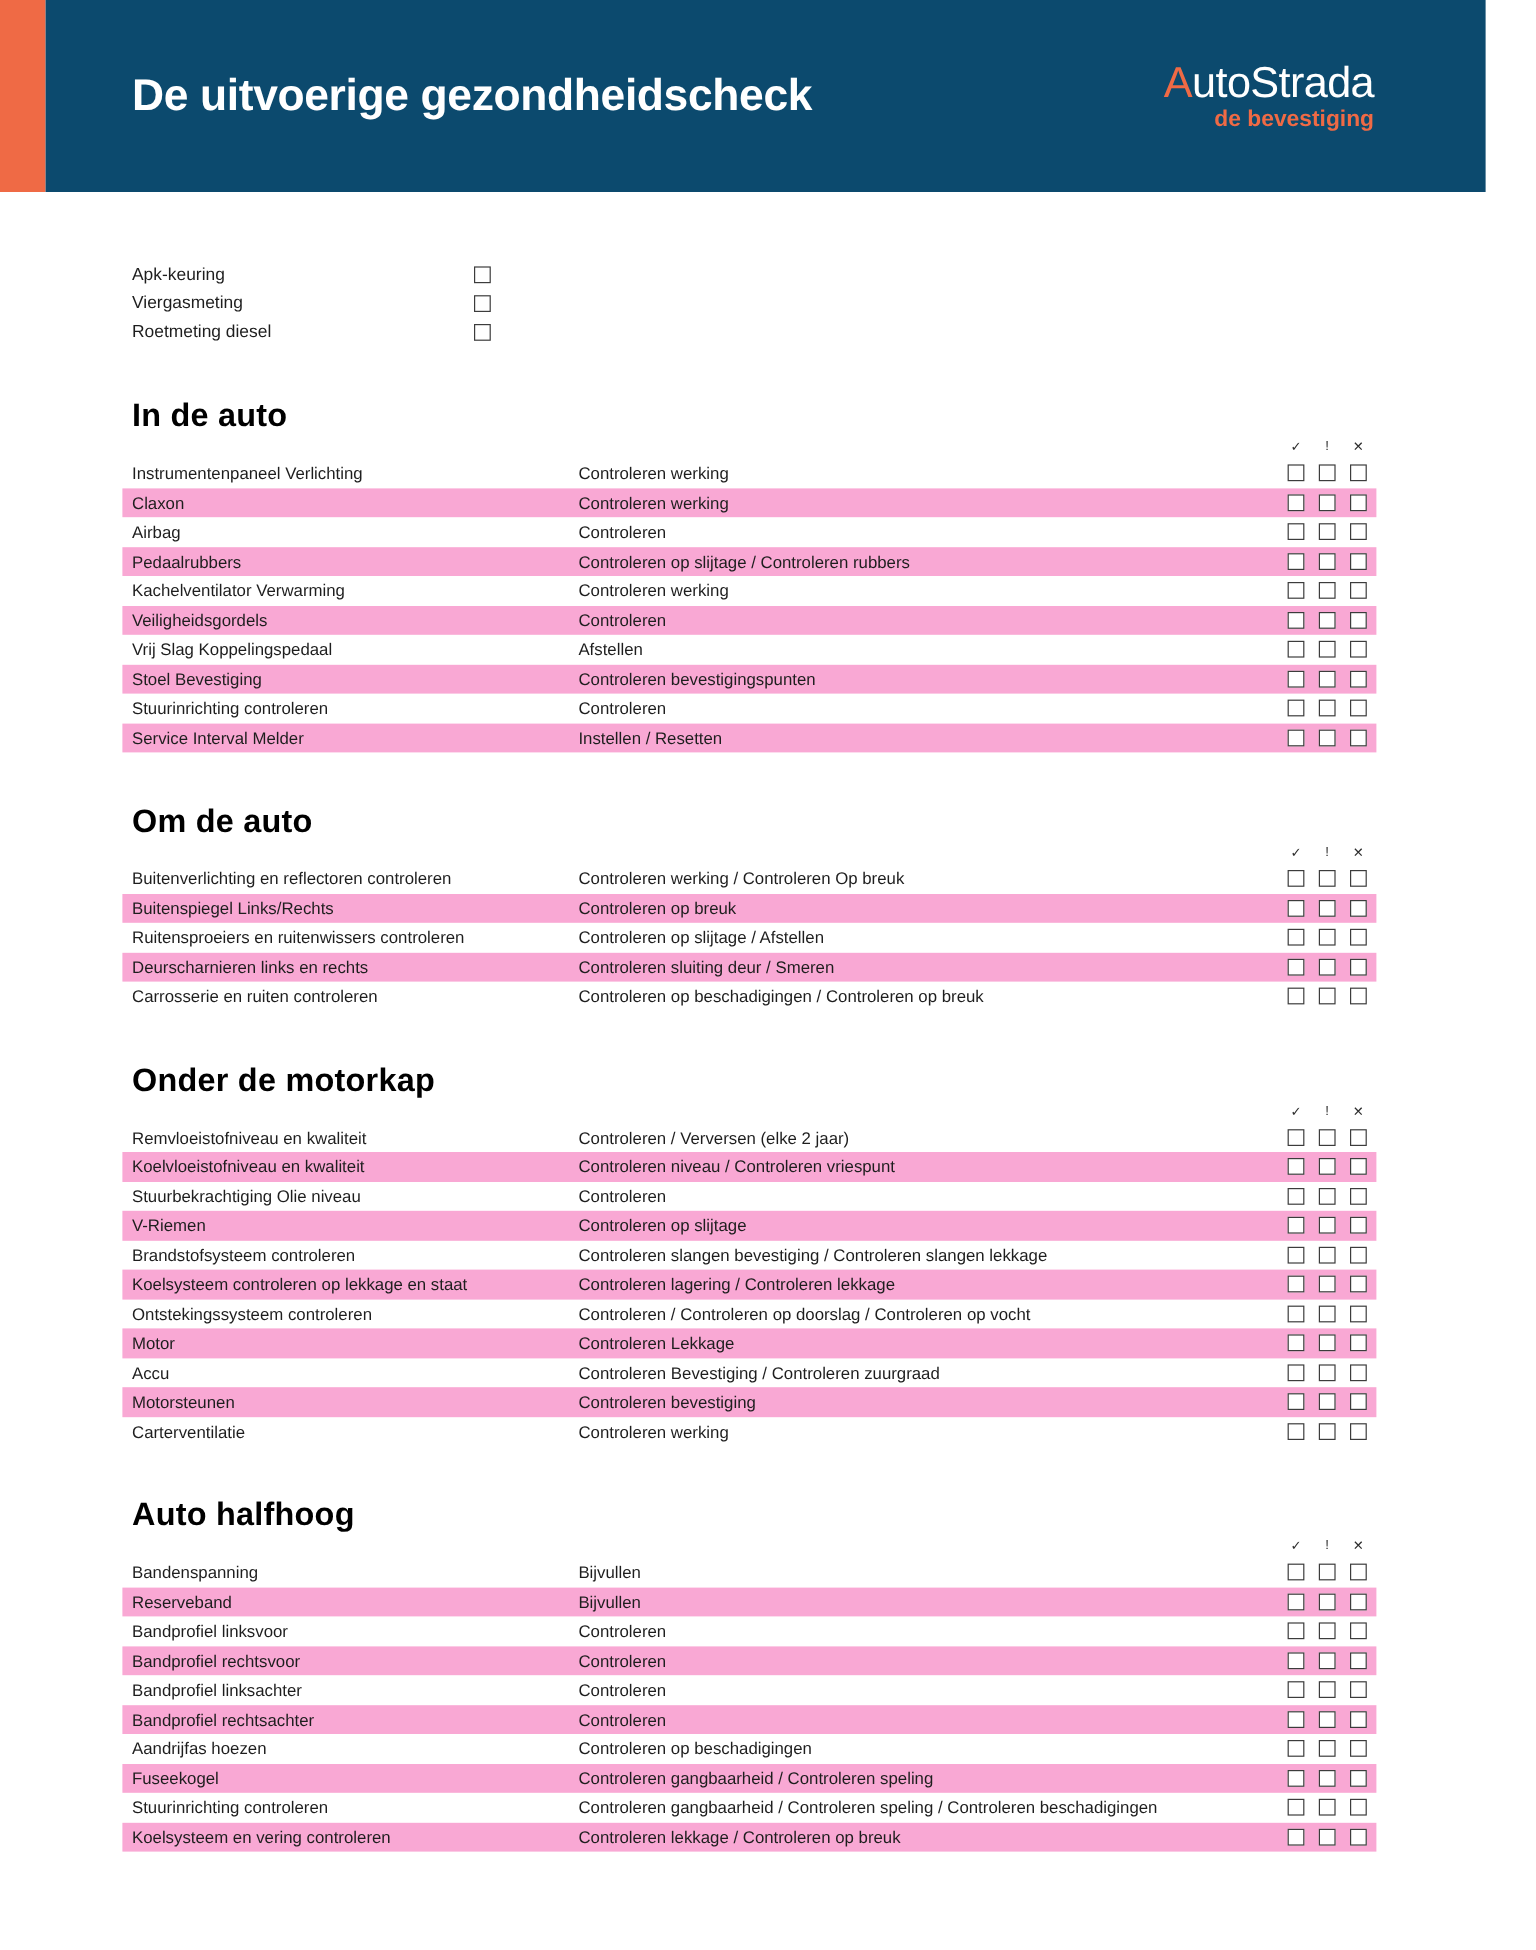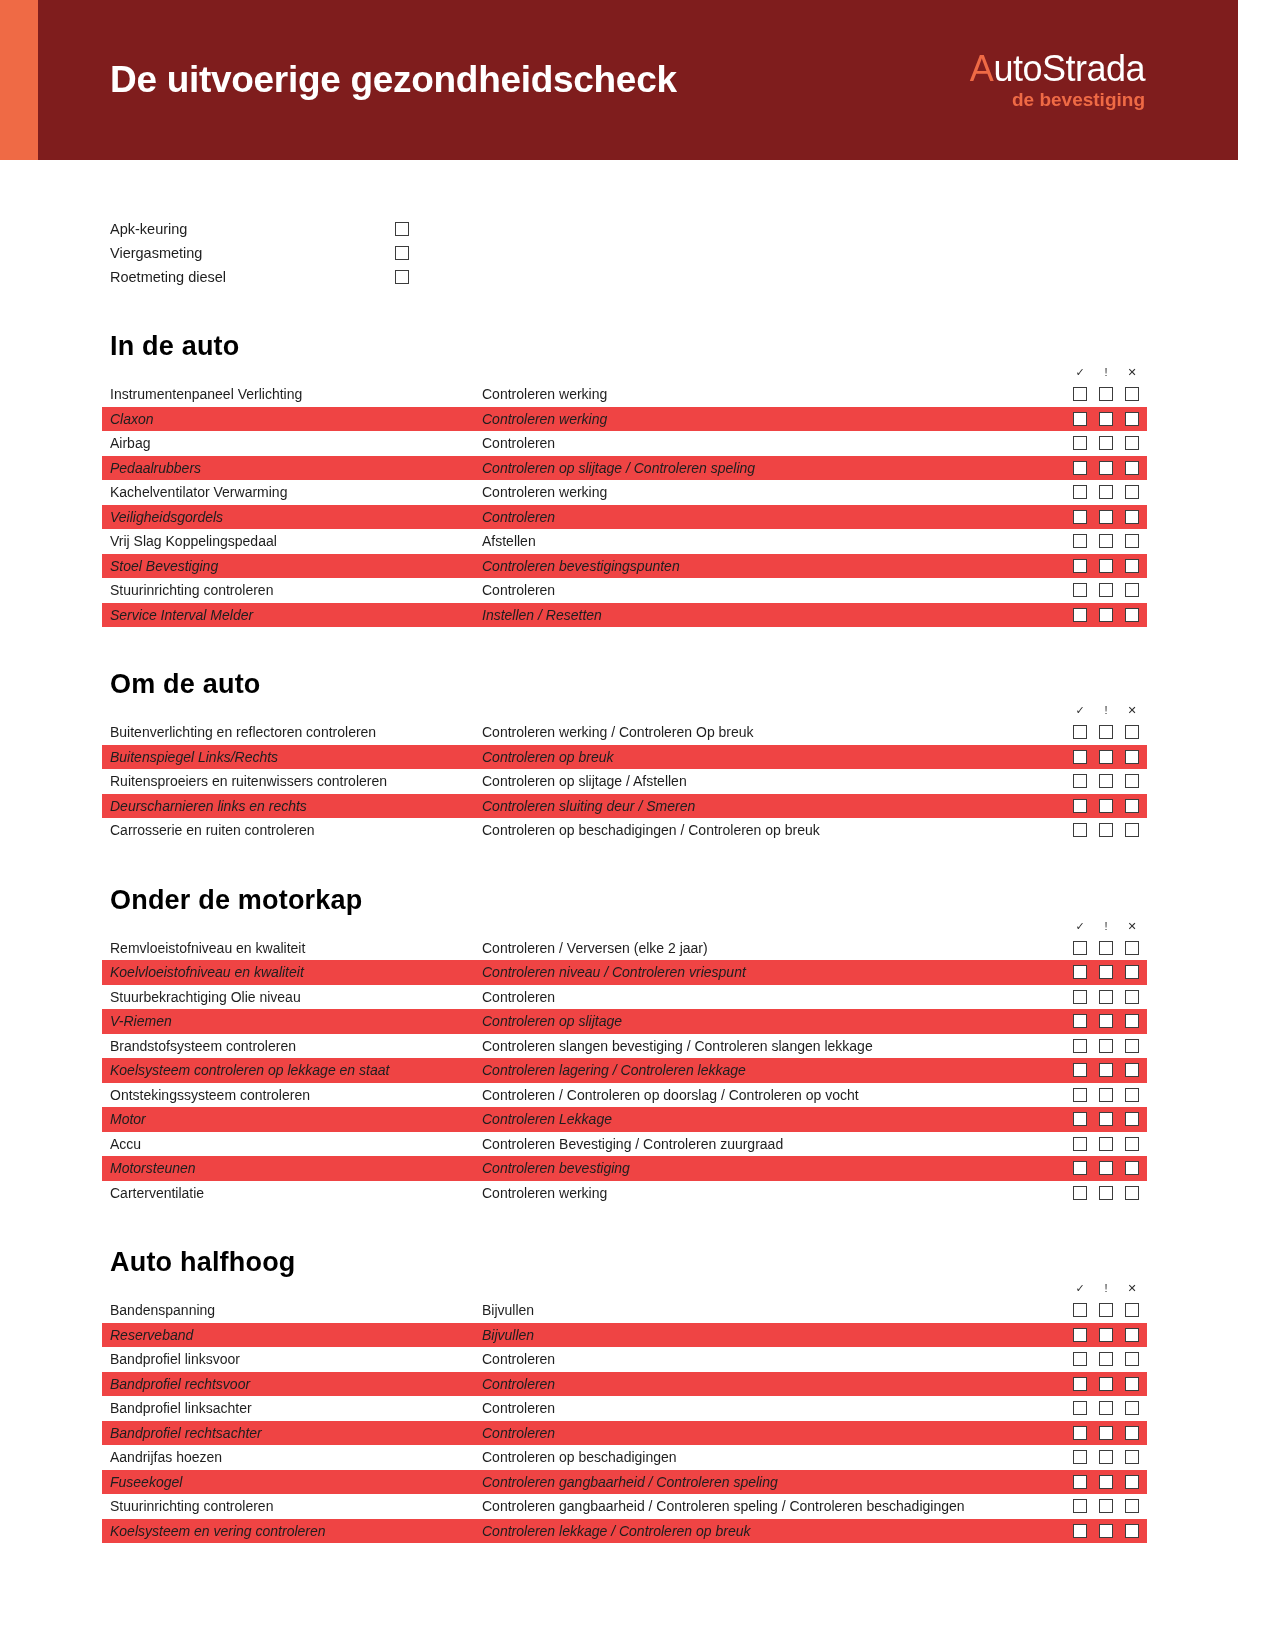--- a/index.html
+++ b/index.html
@@ -12,21 +12,21 @@
     color: #1e1e1e;
     overflow: hidden;
   }
 
   
   .topbar { display: flex; height: 160px; }
   .accent-bar { width: 38px; background: #EF6A45; flex-shrink: 0; }
   .topbar-inner {
     flex: 1;
     margin-right: 42px;
-    background: #7f1d1d;
+    background: #0c4a6e;
     display: flex;
     align-items: center;
     justify-content: space-between;
     padding: 0 93px 0 72px;
   }
   .page-title {
     margin: 0;
     color: #ffffff;
     font-size: 37px;
     font-weight: bold;
@@ -95,21 +95,21 @@
     color: #2e2e2e;
   }
   .rows { margin: 0 -8px; }
   .check-row {
     display: flex;
     align-items: center;
     height: 24.5px;
     padding: 0 8px;
     font-size: 14px;
   }
-  .check-row.alt { background: #ef4444; font-style: italic; }
+  .check-row.alt { background: #f9a8d4; }
   .row-label { width: 372px; flex-shrink: 0; white-space: nowrap; }
   .row-action { flex: 1; white-space: nowrap; }
   .row-boxes { display: flex; gap: 12px; }
 </style>
 </head>
 <body>
 
 <div class="page">
 
   <header class="topbar">
@@ -176,21 +176,21 @@
     <span class="row-action">Controleren</span>
     <span class="row-boxes">
               <span class="checkbox"></span>
               <span class="checkbox"></span>
               <span class="checkbox"></span>
             </span>
   </div>
 
   <div class="check-row alt">
     <span class="row-label">Pedaalrubbers</span>
-    <span class="row-action">Controleren op slijtage / Controleren speling</span>
+    <span class="row-action">Controleren op slijtage / Controleren rubbers</span>
     <span class="row-boxes">
               <span class="checkbox"></span>
               <span class="checkbox"></span>
               <span class="checkbox"></span>
             </span>
   </div>
 
   <div class="check-row">
     <span class="row-label">Kachelventilator Verwarming</span>
     <span class="row-action">Controleren werking</span>

